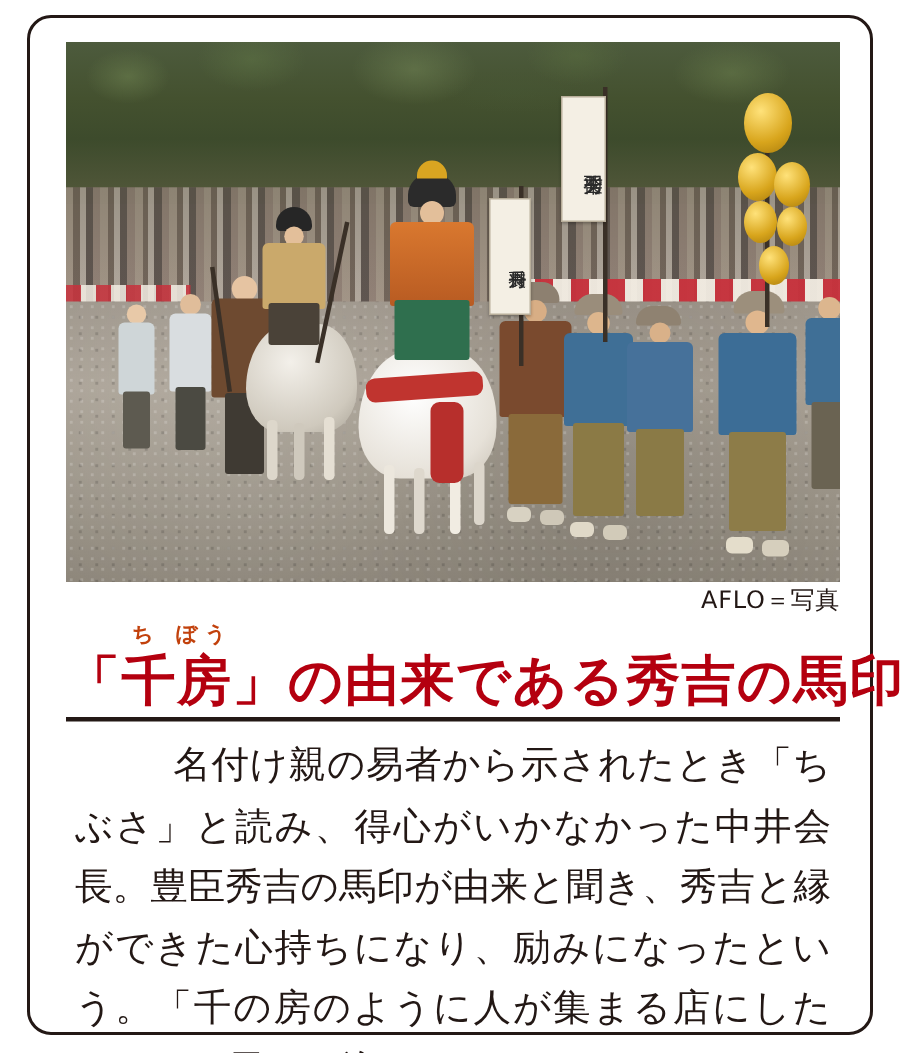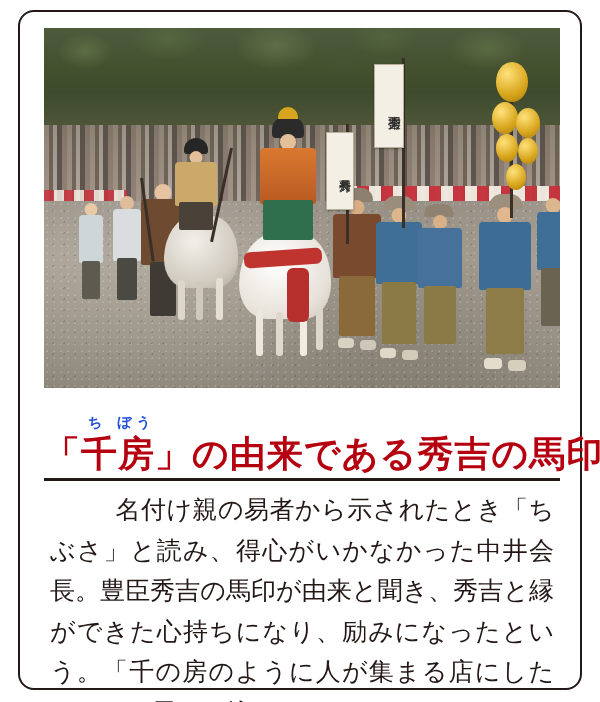--- a/index.html
+++ b/index.html
@@ -171,21 +171,21 @@
     position: absolute;
     left: 24px;
     top: 404px;
     width: 516px;
   }
   .ruby {
     position: absolute;
     left: 44px;
     top: -2px;
     font-size: 14px;
-    color: #1d4ed8;
+    color: #c2410c;
     letter-spacing: 5px;
     font-family: "DejaVu Sans", sans-serif;
     font-weight: bold;
   }
   .headline {
     margin: 0;
     padding-top: 14px;
     font-size: 36px;
     font-weight: bold;
     color: #b4000f;
@@ -329,20 +329,21 @@
       <div class="banner" style="left:330px; top:36px; width:24px; height:74px; font-size:13px; padding:4px 2px;">羽柴秀吉</div>
 
       <div class="pole" style="left:302px; top:96px; height:120px;"></div>
       <div class="banner" style="left:282px; top:104px; width:22px; height:68px; font-size:12px; padding:4px 2px;">丹羽長秀</div>
 
       <div class="pole" style="left:186px; top:120px; height:96px; transform:rotate(12deg); transform-origin: top center;"></div>
       <div class="pole" style="left:96px; top:150px; height:84px; transform:rotate(-8deg); transform-origin: top center;"></div>
     </div>
   </div>
 
+  <div class="credit">AFLO＝写真</div>
 
   <div class="headline-wrap">
     <div class="ruby">ち ぼう</div>
     <h1 class="headline">「千房」の由来である秀吉の馬印</h1>
   </div>
 
   <div class="rule"></div>
 
   <div class="body-text">
     <p>　名付け親の易者から示されたとき「ちぶさ」と読み、得心がいかなかった中井会長。豊臣秀吉の馬印が由来と聞き、秀吉と縁ができた心持ちになり、励みになったという。「千の房のように人が集まる店にしたい」との思いを込めた。</p>

